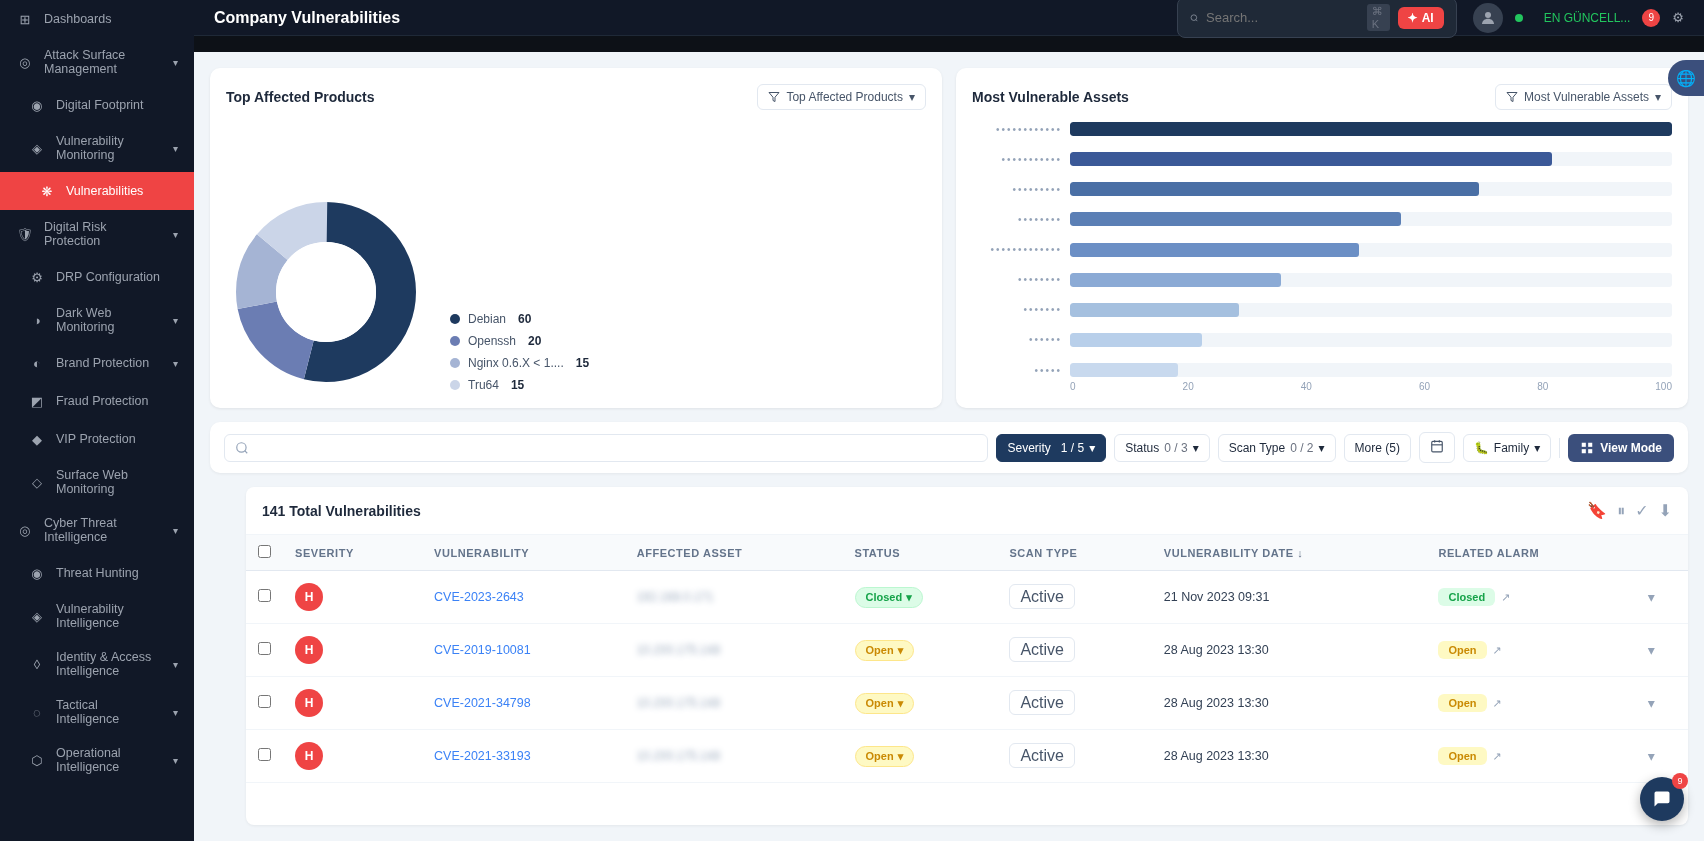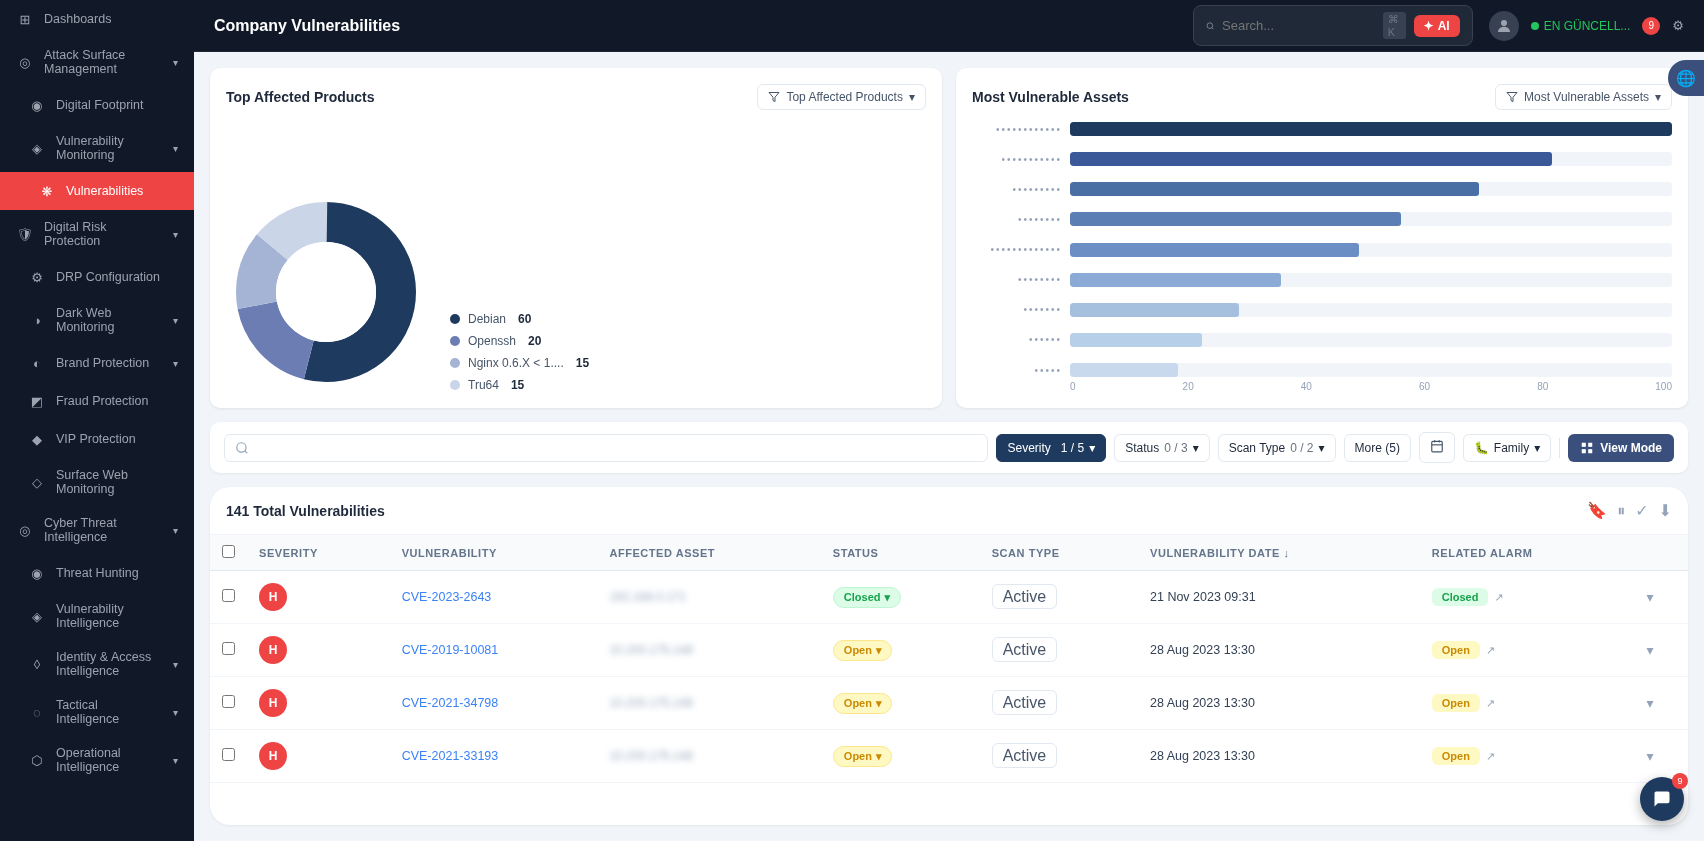--- a/index.html
+++ b/index.html
@@ -34,38 +34,38 @@
       transition: background 0.15s;
     }
     .sidebar-item.active { background: #ef4444; color: #fff; border-radius: 0; }
     .sidebar-item.active .sidebar-label { color: #fff; }
     .sidebar-label { font-size: 12.5px; flex: 1; }
     .sidebar-icon { width: 18px; height: 18px; display: flex; align-items: center; justify-content: center; flex-shrink: 0; }
     .sidebar-chevron { margin-left: auto; font-size: 10px; }
 
     
     #topbar {
-      position: absolute; top: 0; left: 194px; right: 0; height: 52px;
+      position: absolute; top: 0; left: 194px; right: 0; height: 36px;
       background: #111827; display: flex; align-items: center; padding: 0 20px;
       border-bottom: 1px solid #1f2937; gap: 16px; z-index: 10;
     }
     .page-title { font-size: 16px; font-weight: 600; color: #fff; flex: 1; }
     .search-bar {
       display: flex; align-items: center; background: #1f2937; border: 1px solid #374151;
       border-radius: 8px; padding: 6px 12px; gap: 8px; width: 280px;
     }
     .search-bar input { background: none; border: none; outline: none; color: #9ca3af; font-size: 13px; width: 100%; }
     .search-kbd { font-size: 11px; color: #6b7280; background: #374151; border-radius: 3px; padding: 1px 5px; }
     .ai-btn {
       background: #ef4444; color: #fff; border: none; border-radius: 6px;
       padding: 4px 10px; font-size: 12px; font-weight: 600; cursor: pointer;
       display: flex; align-items: center; gap: 4px;
     }
     .topbar-right { display: flex; align-items: center; gap: 12px; }
-    .online-indicator { display: flex; align-items: center; gap: 5px; font-size: 12px; color: #22c55e; }
+    .online-indicator { display: flex; align-items: center; gap: 21px; font-size: 12px; color: #22c55e; }
     .online-dot { width: 8px; height: 8px; background: #22c55e; border-radius: 50%; }
     .avatar { width: 30px; height: 30px; background: #374151; border-radius: 50%; overflow: hidden; display: flex; align-items: center; justify-content: center; color: #9ca3af; font-size: 12px; }
     .notif-badge { background: #ef4444; color: #fff; border-radius: 50%; width: 18px; height: 18px; font-size: 10px; display: flex; align-items: center; justify-content: center; }
 
     
     #main {
       position: absolute; top: 52px; left: 194px; right: 0; bottom: 0;
       background: #f1f5f9; overflow-y: auto; padding: 16px;
       display: flex; flex-direction: column; gap: 14px;
     }
@@ -126,21 +126,21 @@
       border: 1px solid #e2e8f0; border-radius: 6px; padding: 6px 10px;
       cursor: pointer; background: #fff; color: #475569;
     }
     .view-mode-btn {
       display: flex; align-items: center; gap: 6px; background: #3b4f7c;
       color: #fff; border: none; border-radius: 6px; padding: 7px 12px;
       font-size: 12px; font-weight: 600; cursor: pointer;
     }
 
     
-    .table-section { background: #fff; border-radius: 20px; box-shadow: 0 1px 3px rgba(0,0,0,0.06); flex: 1; }
+    .table-section { background: #fff; border-radius: 8px; box-shadow: 0 1px 3px rgba(0,0,0,0.06); flex: 1; margin-left: 36px; }
     .table-header { display: flex; align-items: center; justify-content: space-between; padding: 14px 16px; border-bottom: 1px solid #f1f5f9; }
     .table-title { font-size: 14px; font-weight: 600; color: #1e293b; }
     .table-actions { display: flex; align-items: center; gap: 10px; color: #94a3b8; }
     .table-actions span { cursor: pointer; font-size: 16px; }
 
     table { width: 100%; border-collapse: collapse; }
     thead tr { background: #f8fafc; }
     thead th {
       padding: 10px 12px; text-align: left; font-size: 11px; font-weight: 600;
       color: #64748b; text-transform: uppercase; letter-spacing: 0.05em;

